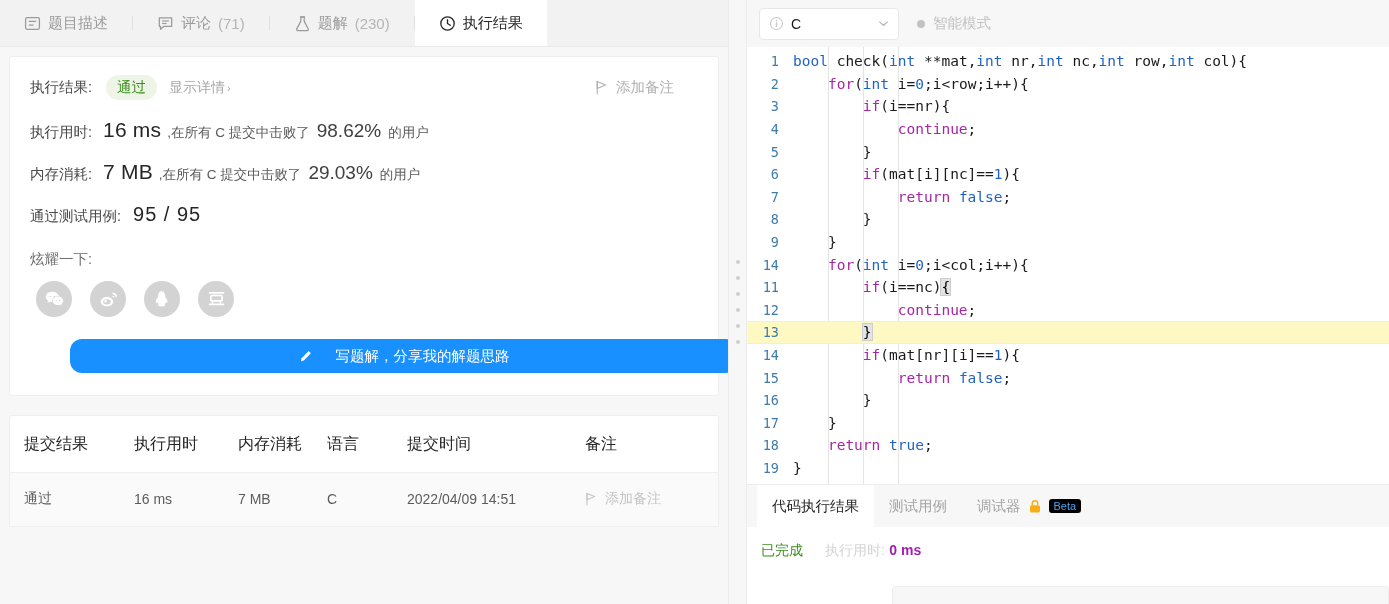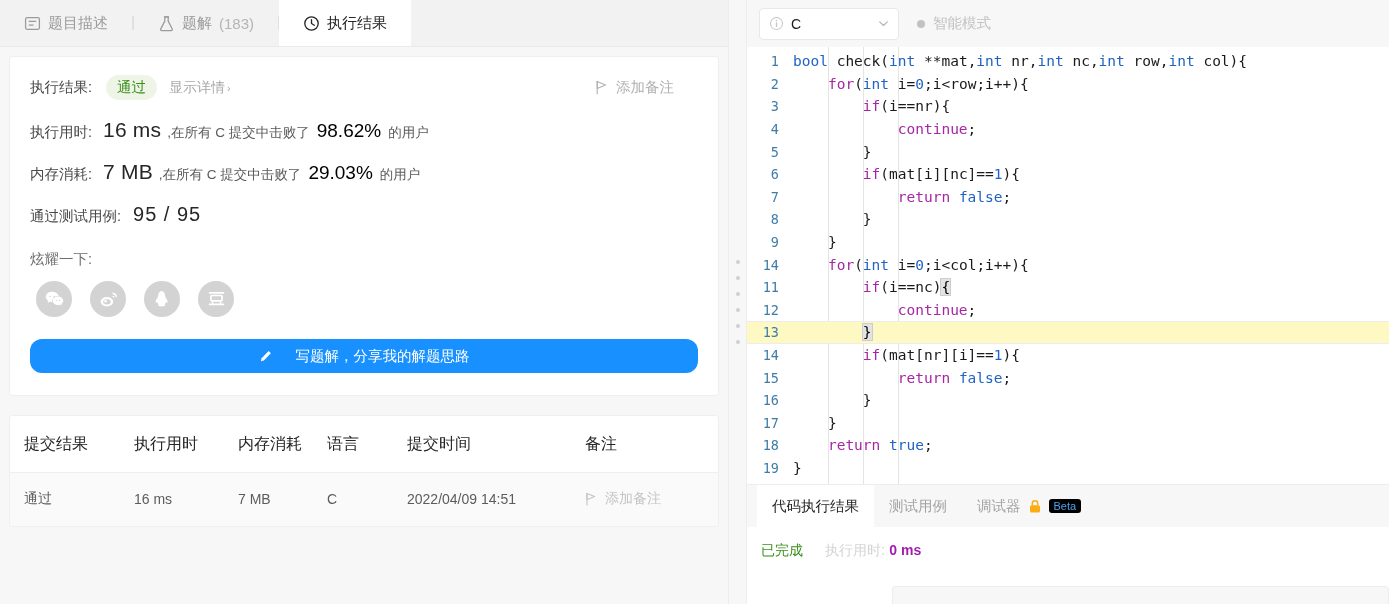--- a/index.html
+++ b/index.html
@@ -67,21 +67,21 @@
   .note-btn {
     display: flex; align-items: center; gap: 7px;
     font-size: 14.5px; color: #b0b0b0; cursor: pointer; padding-right: 24px;
   }
   .note-btn svg { width: 14px; height: 15px; display: block; }
 
   .metric { display: flex; align-items: baseline; margin-top: 18px; }
   .metric .mlbl { font-size: 14.5px; color: #4a4a4a; }
   .metric .big { font-size: 21px; color: #262626; margin-left: 11px; letter-spacing: .2px; }
   .metric .mid { font-size: 13.5px; color: #5a5a5a; margin-left: 6px; }
-  .metric .pct { font-size: 19px; color: #000000; margin-left: 7px; margin-right: 7px; }
+  .metric .pct { font-size: 19px; color: #404040; margin-left: 7px; margin-right: 7px; }
   .metric .tail { font-size: 13.5px; color: #5a5a5a; }
 
   #cases { display: flex; align-items: baseline; margin-top: 19px; }
   #cases .mlbl { font-size: 14.5px; color: #4a4a4a; }
   #cases .cval { font-size: 20px; color: #262626; margin-left: 12px; letter-spacing: 1px; }
 
   #share-label { font-size: 14.5px; color: #6e6e6e; margin-top: 24px; }
   #share-icons { display: flex; gap: 18px; margin-top: 12px; padding-left: 6px; }
   .share-ic {
     width: 36px; height: 36px; border-radius: 50%;
@@ -90,20 +90,21 @@
   }
   .share-ic svg { width: 21px; height: 21px; fill: #ffffff; display: block; }
 
   #write-btn {
     margin-top: 22px; height: 34px; width: 100%;
     background: #1890ff; color: #ffffff;
     border: none; border-radius: 12px;
     font-family: inherit; font-size: 14.5px;
     display: flex; align-items: center; justify-content: center; gap: 24px;
     cursor: pointer;
+    margin-left: 40px;
   }
   #write-btn svg { width: 13px; height: 13px; fill: #ffffff; }
 
   
   #table-card { margin-top: 19px; overflow: hidden; }
   #subs-table { width: 100%; border-collapse: collapse; }
   #subs-table th {
     text-align: left; font-weight: normal;
     font-size: 16px; color: #262626;
     padding: 18px 0 17px 0;
@@ -236,30 +237,41 @@
         <span class="ticon">
           <svg viewBox="0 0 16 16">
               <rect x="1.5" y="2.5" width="13" height="11" rx="1.4" fill="none" stroke="#9b9b9b" stroke-width="1.2"></rect>
               <line x1="4.5" y1="6" x2="11.5" y2="6" stroke="#9b9b9b" stroke-width="1.2"></line>
               <line x1="4.5" y1="9.5" x2="9" y2="9.5" stroke="#9b9b9b" stroke-width="1.2"></line>
             </svg>
         </span>
         <span>题目描述</span>
       </div>
       <div class="tabsep"></div>
+      <div class="tab">
+        <span class="ticon">
+          <svg viewBox="0 0 16 16">
+              <path d="M2.2 2.6h11.6v8.2H6.3L3.3 13.4v-2.6H2.2z" fill="none" stroke="#9b9b9b" stroke-width="1.2" stroke-linejoin="round"></path>
+              <line x1="4.8" y1="5.6" x2="11.2" y2="5.6" stroke="#9b9b9b" stroke-width="1.1"></line>
+              <line x1="4.8" y1="8" x2="9" y2="8" stroke="#9b9b9b" stroke-width="1.1"></line>
+            </svg>
+        </span>
+        <span>评论</span>
+        <span class="tcount">(71)</span>
+      </div>
       <div class="tabsep"></div>
       <div class="tab">
         <span class="ticon">
           <svg viewBox="0 0 16 16">
               <path d="M6.4 1.8v4L2.6 13.1c-.4.8.1 1.5.9 1.5h9c.8 0 1.3-.7.9-1.5L9.6 5.8v-4z" fill="none" stroke="#9b9b9b" stroke-width="1.2" stroke-linejoin="round"></path>
               <line x1="5.6" y1="1.8" x2="10.4" y2="1.8" stroke="#9b9b9b" stroke-width="1.2"></line>
             </svg>
         </span>
         <span>题解</span>
-        <span class="tcount">(183)</span>
+        <span class="tcount">(230)</span>
       </div>
       <div class="tabsep"></div>
       <div class="tab active">
         <span class="ticon">
           <svg viewBox="0 0 16 16">
               <circle cx="8" cy="8" r="6.3" fill="none" stroke="#262626" stroke-width="1.25"></circle>
               <path d="M8 4.3V8l2.6 1.7" fill="none" stroke="#262626" stroke-width="1.25" stroke-linecap="round"></path>
             </svg>
         </span>
         <span>执行结果</span>

